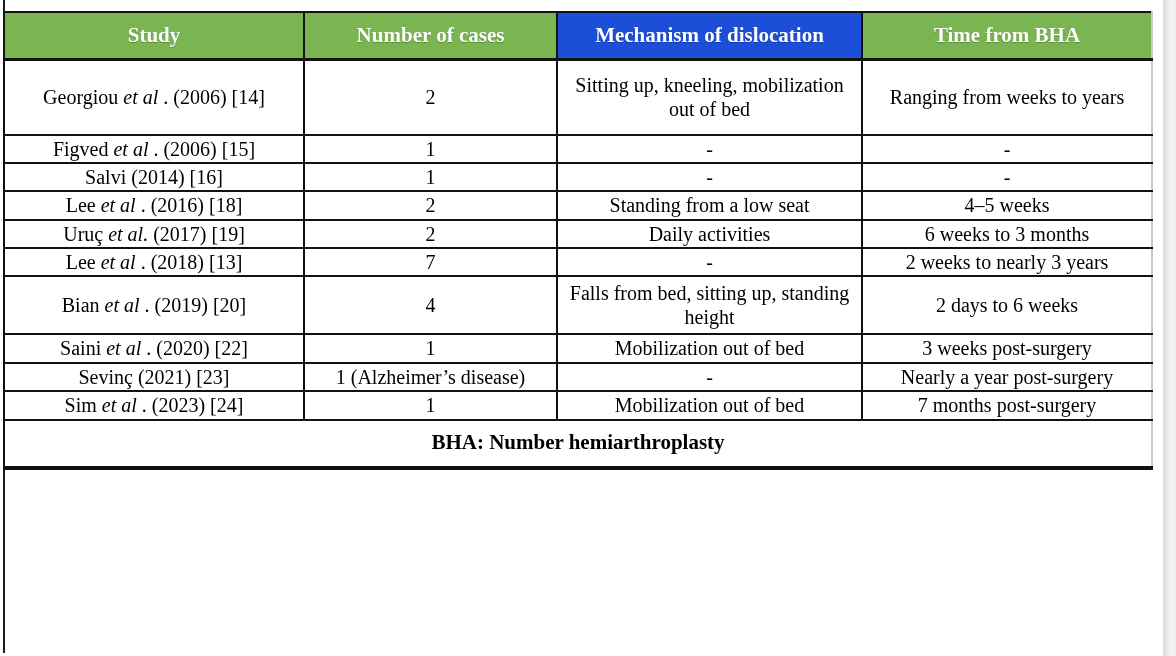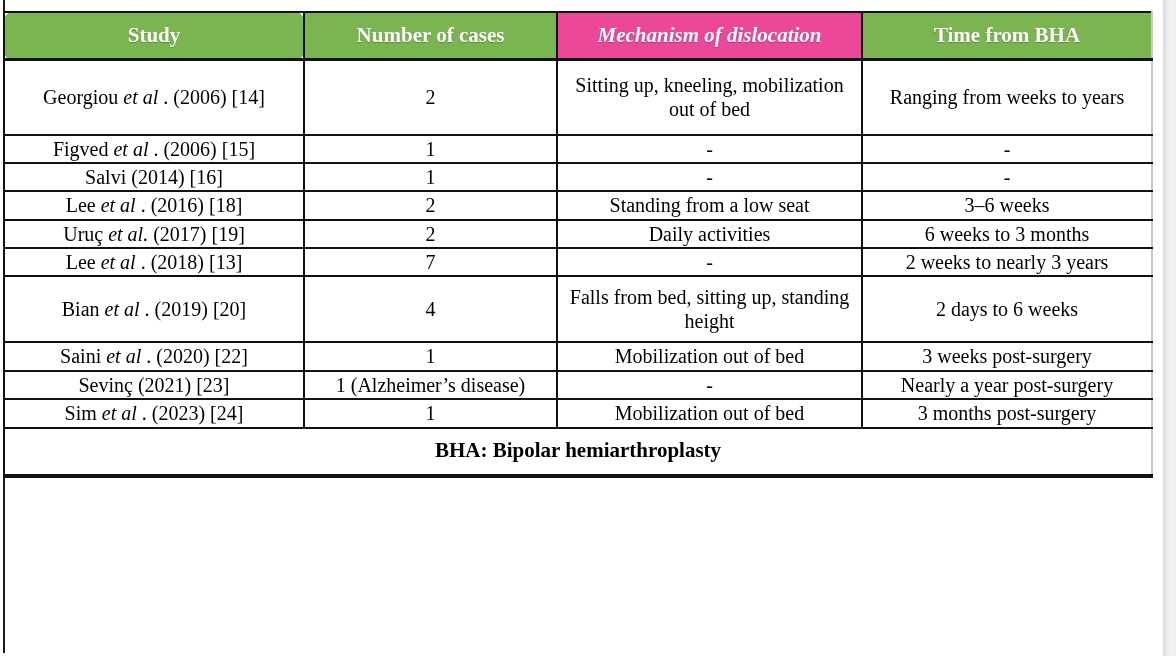--- a/index.html
+++ b/index.html
@@ -62,21 +62,21 @@
   th:last-child, td:last-child { border-right: 2px solid #c9c9cd; }
   thead th {
     height: 43px;
     font-weight: bold;
     font-size: 21px;
     border-bottom: 3px solid #121212;
     text-shadow: 0 1px 1px rgba(0,0,0,0.25);
   }
   tbody tr { height: 20px; }
   tbody tr.tall-1 { height: 75px; }
-  tbody tr.tall-2 { height: 66px; }
+  tbody tr.tall-2 { height: 58px; }
   tfoot td {
     height: 43px;
     font-weight: bold;
     font-size: 21px;
     border-bottom: 4px solid #121212;
   }
   em { font-style: italic; }
 </style>
 </head>
 <body>
@@ -87,23 +87,23 @@
   <div class="table-wrap">
     <table class="data">
       <colgroup>
         <col class="c-study">
           <col class="c-cases">
           <col class="c-mech">
           <col class="c-time">
       </colgroup>
       <thead>
         <tr>
-          <th style="background: rgb(122, 181, 82); color: rgb(255, 255, 255); border-radius: 9px;">Study</th>
+          <th style="background: rgb(122, 181, 82); color: rgb(255, 255, 255);">Study</th>
           <th style="background: rgb(122, 181, 82); color: rgb(255, 255, 255); margin-left: 45px;">Number of cases</th>
-          <th style="background: #ec4899; color: rgb(255, 255, 255); font-style: italic;">Mechanism of dislocation</th>
+          <th style="background: #1d4ed8; color: rgb(255, 255, 255);">Mechanism of dislocation</th>
           <th style="background: rgb(122, 181, 82); color: rgb(255, 255, 255); margin-left: 20px;">Time from BHA</th>
         </tr>
       </thead>
       <tbody>
           <tr class="tall-1">
             <td>Georgiou <em>et al</em> . (2006) [14]</td>
             <td>2</td>
             <td>Sitting up, kneeling, mobilization out of bed</td>
             <td>Ranging from weeks to years</td>
           </tr>
@@ -116,21 +116,21 @@
           <tr>
             <td>Salvi (2014) [16]</td>
             <td>1</td>
             <td>-</td>
             <td>-</td>
           </tr>
           <tr>
             <td>Lee <em>et al</em> . (2016) [18]</td>
             <td>2</td>
             <td>Standing from a low seat</td>
-            <td>3–6 weeks</td>
+            <td>4–5 weeks</td>
           </tr>
           <tr>
             <td>Uruç <em>et al.</em> (2017) [19]</td>
             <td>2</td>
             <td>Daily activities</td>
             <td>6 weeks to 3 months</td>
           </tr>
           <tr>
             <td>Lee <em>et al</em> . (2018) [13]</td>
             <td>7</td>
@@ -152,25 +152,25 @@
           <tr>
             <td>Sevinç (2021) [23]</td>
             <td>1 (Alzheimer’s disease)</td>
             <td>-</td>
             <td>Nearly a year post-surgery</td>
           </tr>
           <tr>
             <td>Sim <em>et al</em> . (2023) [24]</td>
             <td>1</td>
             <td>Mobilization out of bed</td>
-            <td>3 months post-surgery</td>
+            <td>7 months post-surgery</td>
           </tr>
         </tbody>
       <tfoot>
         <tr>
-          <td colspan="4">BHA: Bipolar hemiarthroplasty</td>
+          <td colspan="4">BHA: Number hemiarthroplasty</td>
         </tr>
       </tfoot>
     </table>
   </div>
 
   <div class="edge-strip"></div>
 </div>
 
 </body></html>

